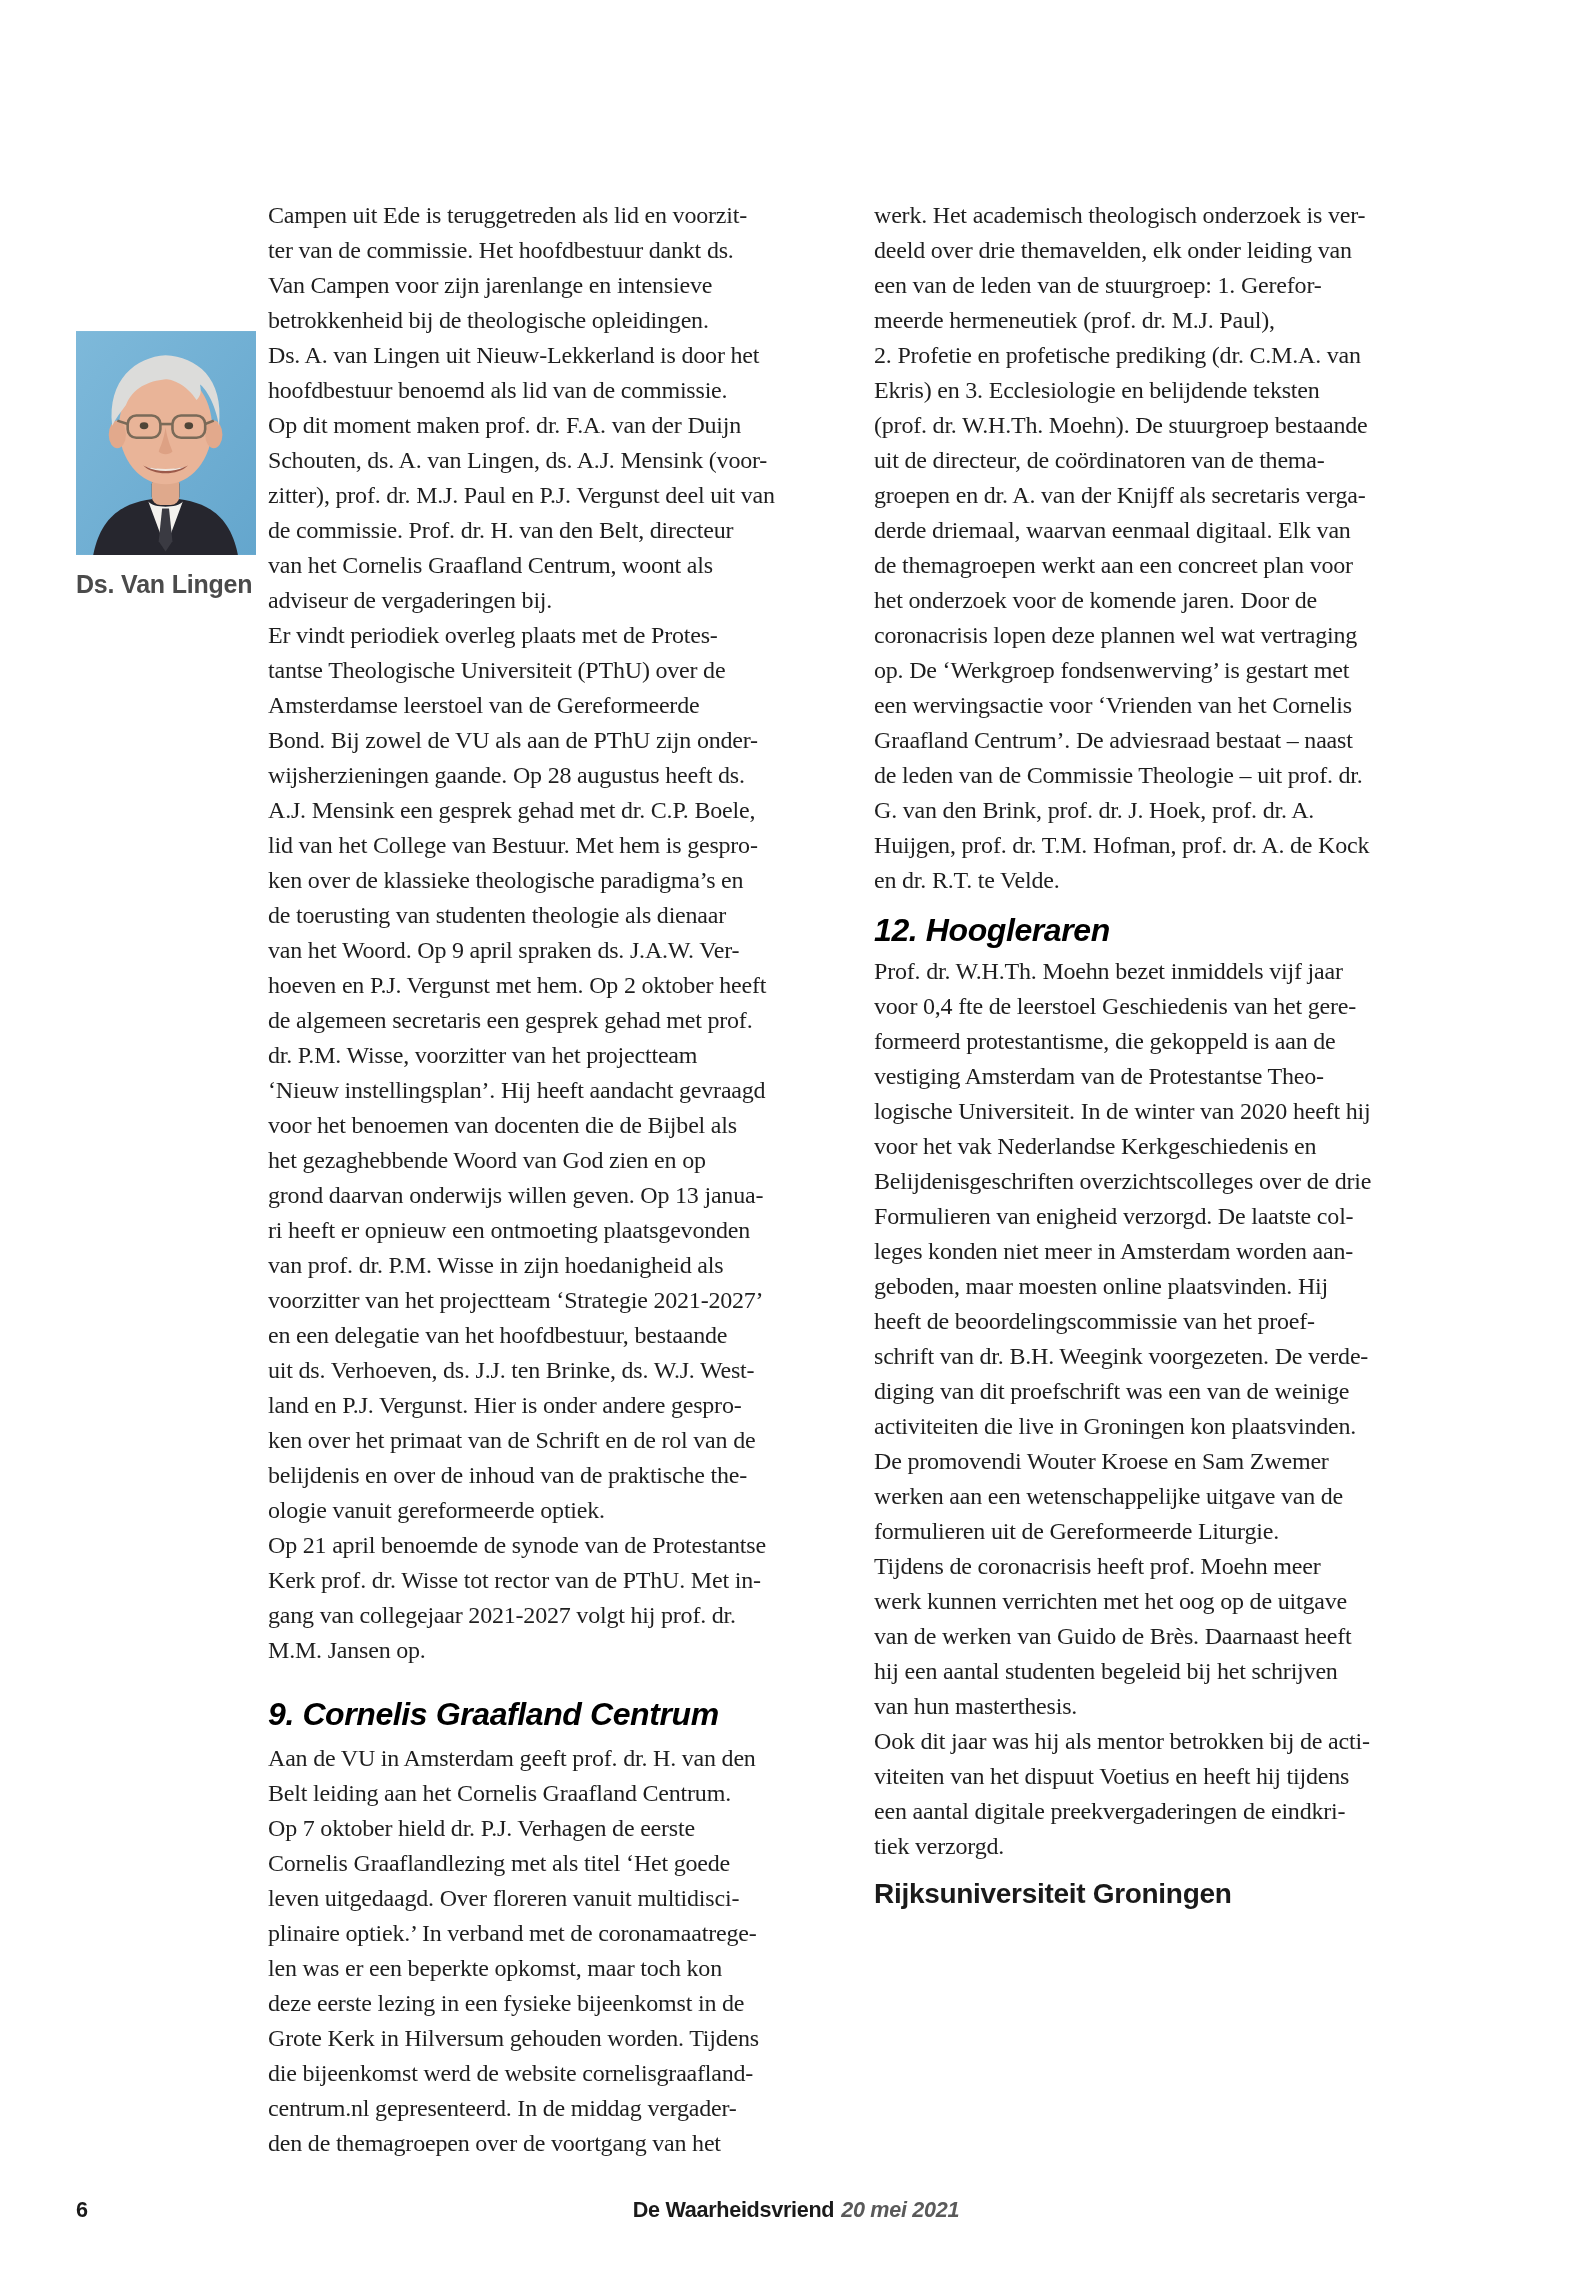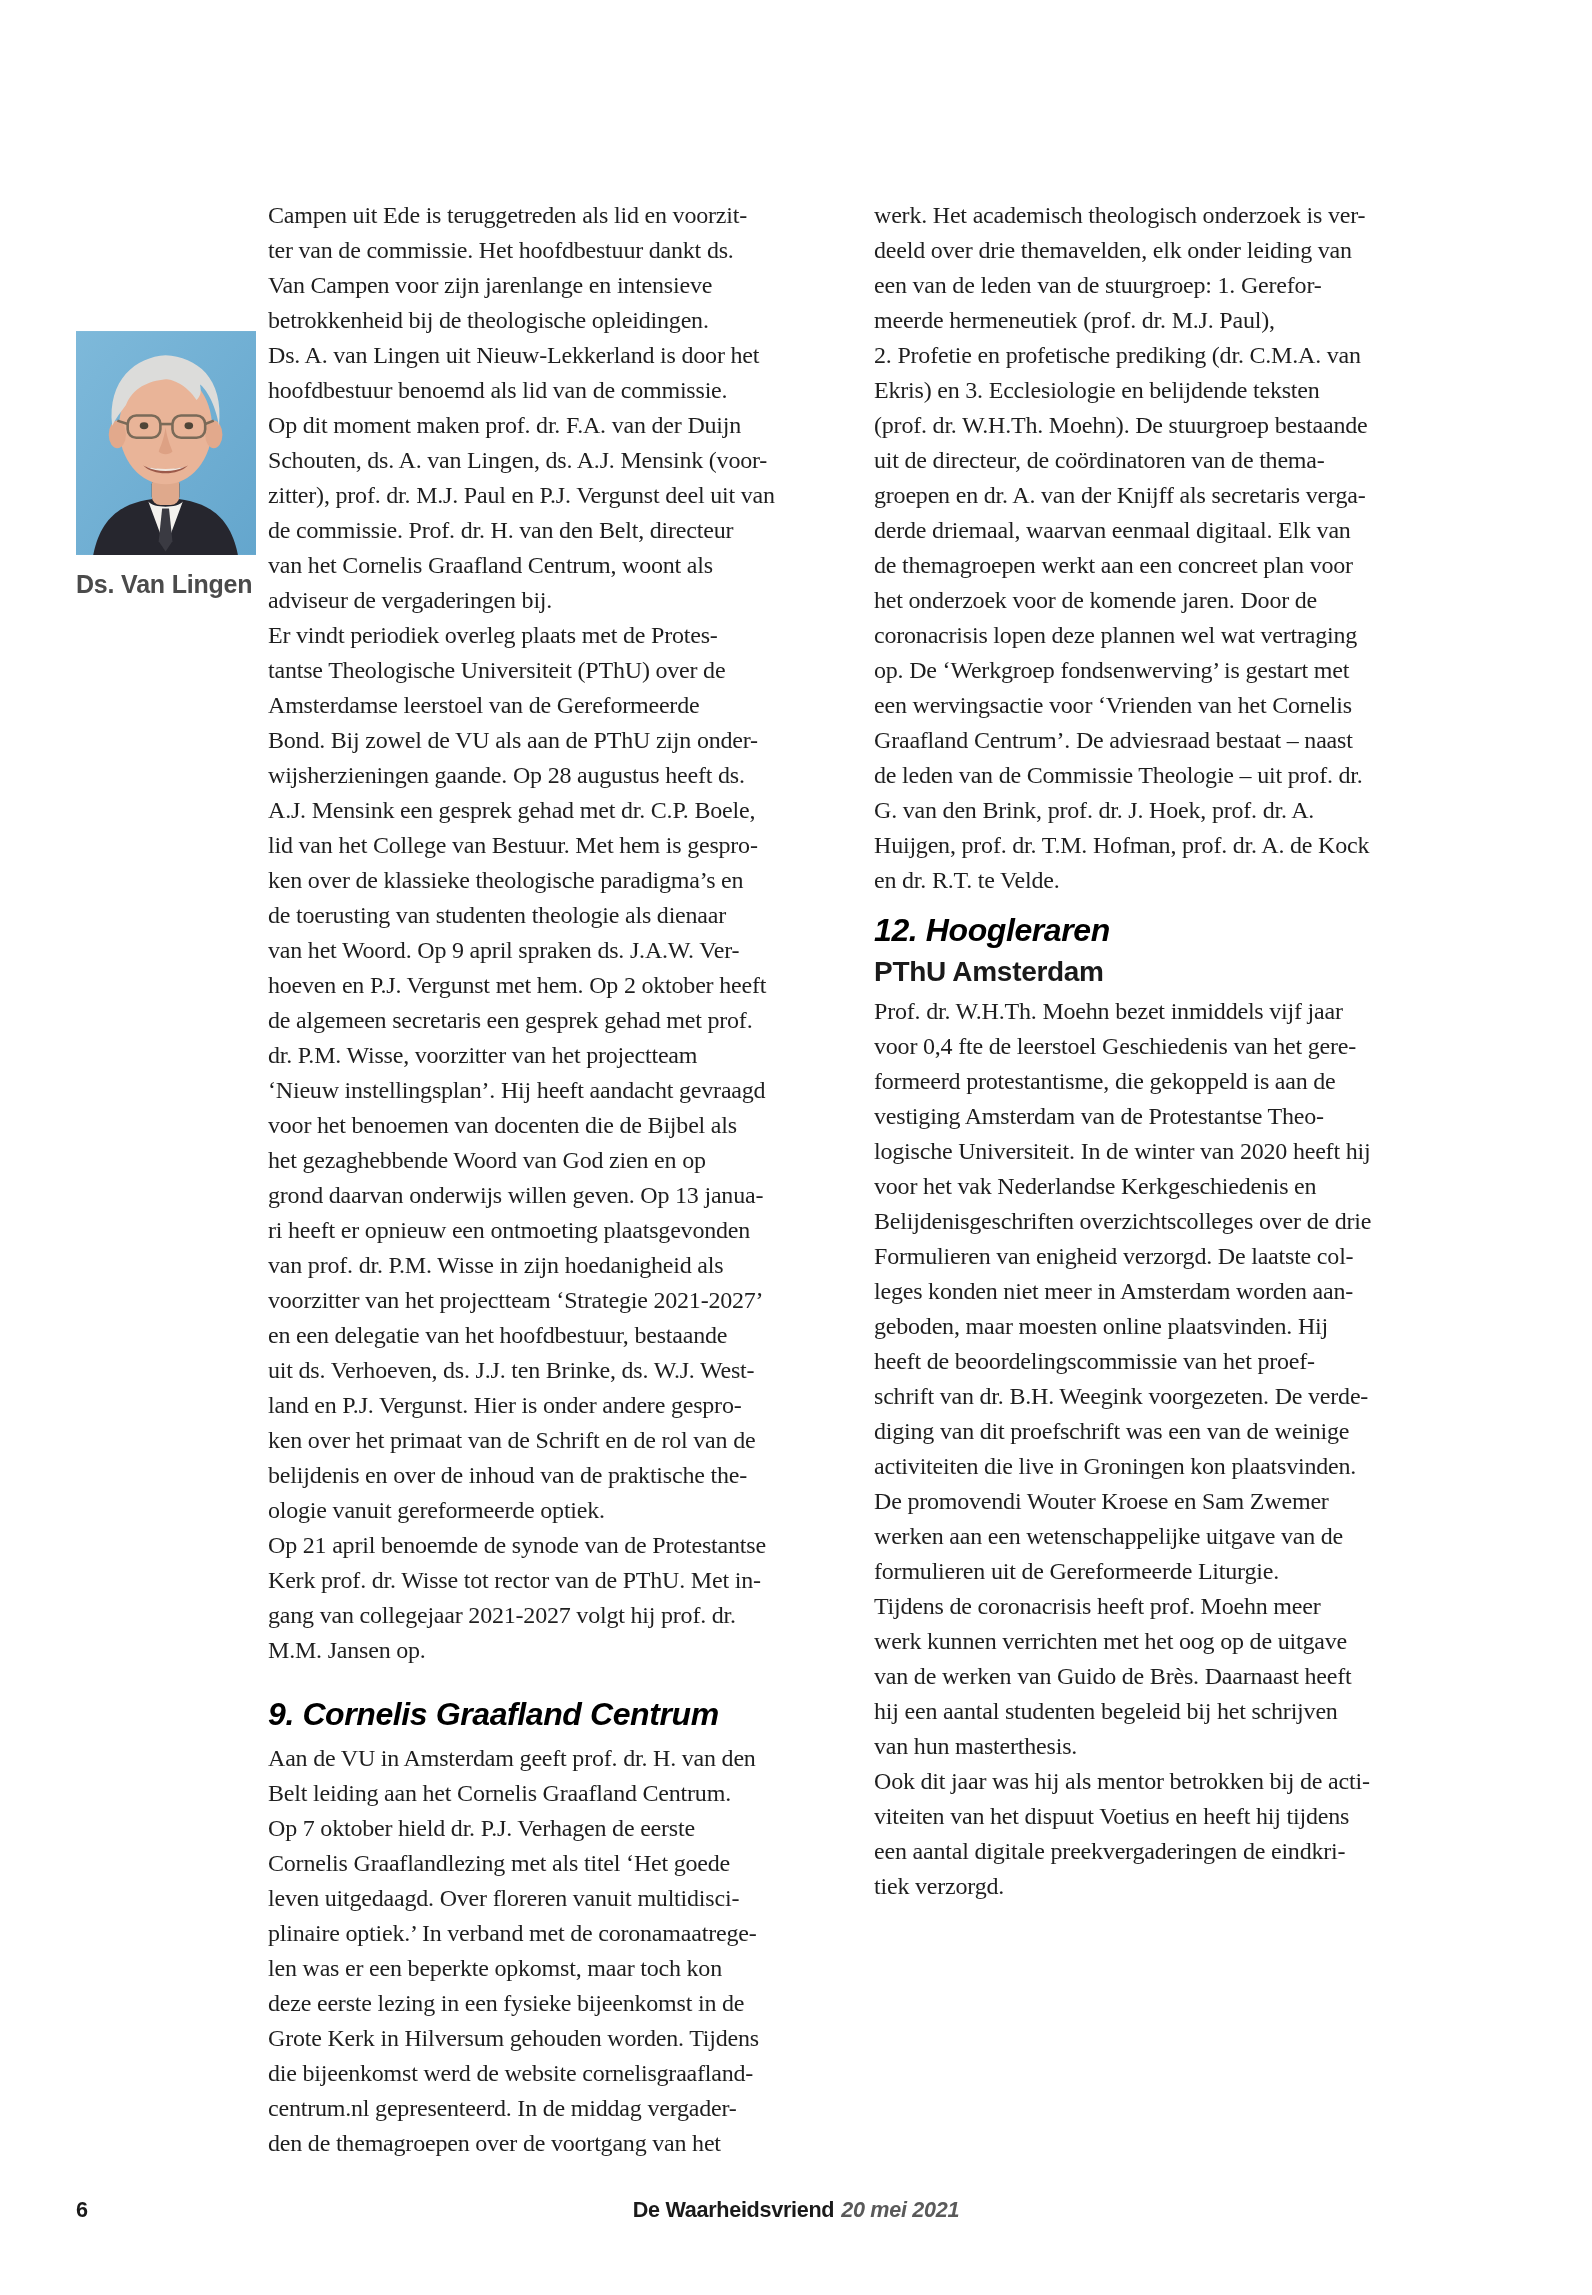--- a/index.html
+++ b/index.html
@@ -225,21 +225,20 @@
 het onderzoek voor de komende jaren. Door de
 coronacrisis lopen deze plannen wel wat vertraging
 op. De ‘Werkgroep fondsenwerving’ is gestart met
 een wervingsactie voor ‘Vrienden van het Cornelis
 Graafland Centrum’. De adviesraad bestaat – naast
 de leden van de Commissie Theologie – uit prof. dr.
 G. van den Brink, prof. dr. J. Hoek, prof. dr. A.
 Huijgen, prof. dr. T.M. Hofman, prof. dr. A. de Kock
 en dr. R.T. te Velde.</p>
     <h2 class="sec-heading">12. Hoogleraren</h2>
-    <h3 class="sub-heading">PThU Amsterdam</h3>
     <p class="body-par">Prof. dr. W.H.Th. Moehn bezet inmiddels vijf jaar
 voor 0,4 fte de leerstoel Geschiedenis van het gere-
 formeerd protestantisme, die gekoppeld is aan de
 vestiging Amsterdam van de Protestantse Theo-
 logische Universiteit. In de winter van 2020 heeft hij
 voor het vak Nederlandse Kerkgeschiedenis en
 Belijdenisgeschriften overzichtscolleges over de drie
 Formulieren van enigheid verzorgd. De laatste col-
 leges konden niet meer in Amsterdam worden aan-
 geboden, maar moesten online plaatsvinden. Hij
@@ -252,20 +251,21 @@
 formulieren uit de Gereformeerde Liturgie.
 Tijdens de coronacrisis heeft prof. Moehn meer
 werk kunnen verrichten met het oog op de uitgave
 van de werken van Guido de Brès. Daarnaast heeft
 hij een aantal studenten begeleid bij het schrijven
 van hun masterthesis.
 Ook dit jaar was hij als mentor betrokken bij de acti-
 viteiten van het dispuut Voetius en heeft hij tijdens
 een aantal digitale preekvergaderingen de eindkri-
 tiek verzorgd.</p>
+    <h3 class="sub-heading spaced">Rijksuniversiteit Groningen</h3>
   </div>
 
   <div class="footer-pagenum">6</div>
   <div class="footer-center">
     <span class="pub">De Waarheidsvriend</span><span class="date">20 mei 2021</span>
   </div>
 
 </div>
 
 

